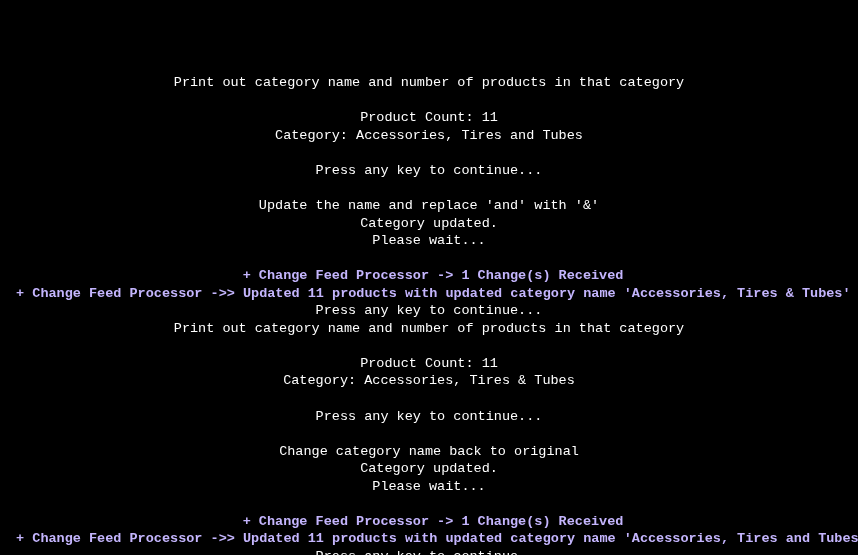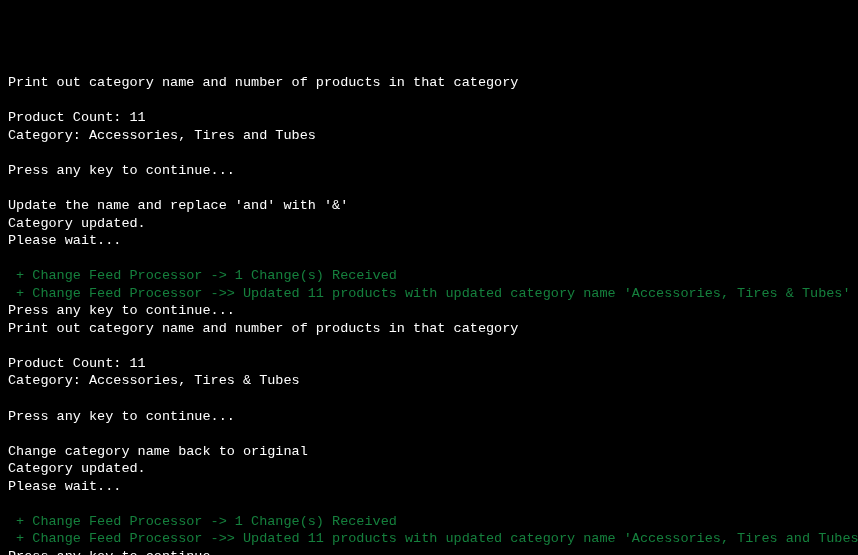--- a/index.html
+++ b/index.html
@@ -15,23 +15,25 @@
       line-height: 1.3;
       padding: 4px 8px;
       width: 858px;
       height: 555px;
       overflow: hidden;
       white-space: pre;
     }
     .line {
       display: block;
       min-height: 1.3em;
+      text-align: center;
     }
     .blue {
-      color: #15803d;
+      color: #c4b5fd;
+      font-weight: bold;
     }
   </style>
 </head>
 <body>
 
 
 
 <div><span class="line">Print out category name and number of products in that category</span><span class="line"></span><span class="line">Product Count: 11</span><span class="line">Category: Accessories, Tires and Tubes</span><span class="line"></span><span class="line">Press any key to continue...</span><span class="line"></span><span class="line">Update the name and replace 'and' with '&amp;'</span><span class="line">Category updated.</span><span class="line">Please wait...</span><span class="line"></span><span class="line blue"> + Change Feed Processor -&gt; 1 Change(s) Received</span><span class="line blue"> + Change Feed Processor -&gt;&gt; Updated 11 products with updated category name 'Accessories, Tires &amp; Tubes'</span><span class="line">Press any key to continue...</span><span class="line">Print out category name and number of products in that category</span><span class="line"></span><span class="line">Product Count: 11</span><span class="line">Category: Accessories, Tires &amp; Tubes</span><span class="line"></span><span class="line">Press any key to continue...</span><span class="line"></span><span class="line">Change category name back to original</span><span class="line">Category updated.</span><span class="line">Please wait...</span><span class="line"></span><span class="line blue"> + Change Feed Processor -&gt; 1 Change(s) Received</span><span class="line blue"> + Change Feed Processor -&gt;&gt; Updated 11 products with updated category name 'Accessories, Tires and Tubes'</span><span class="line">Press any key to continue...</span></div>
 
 

